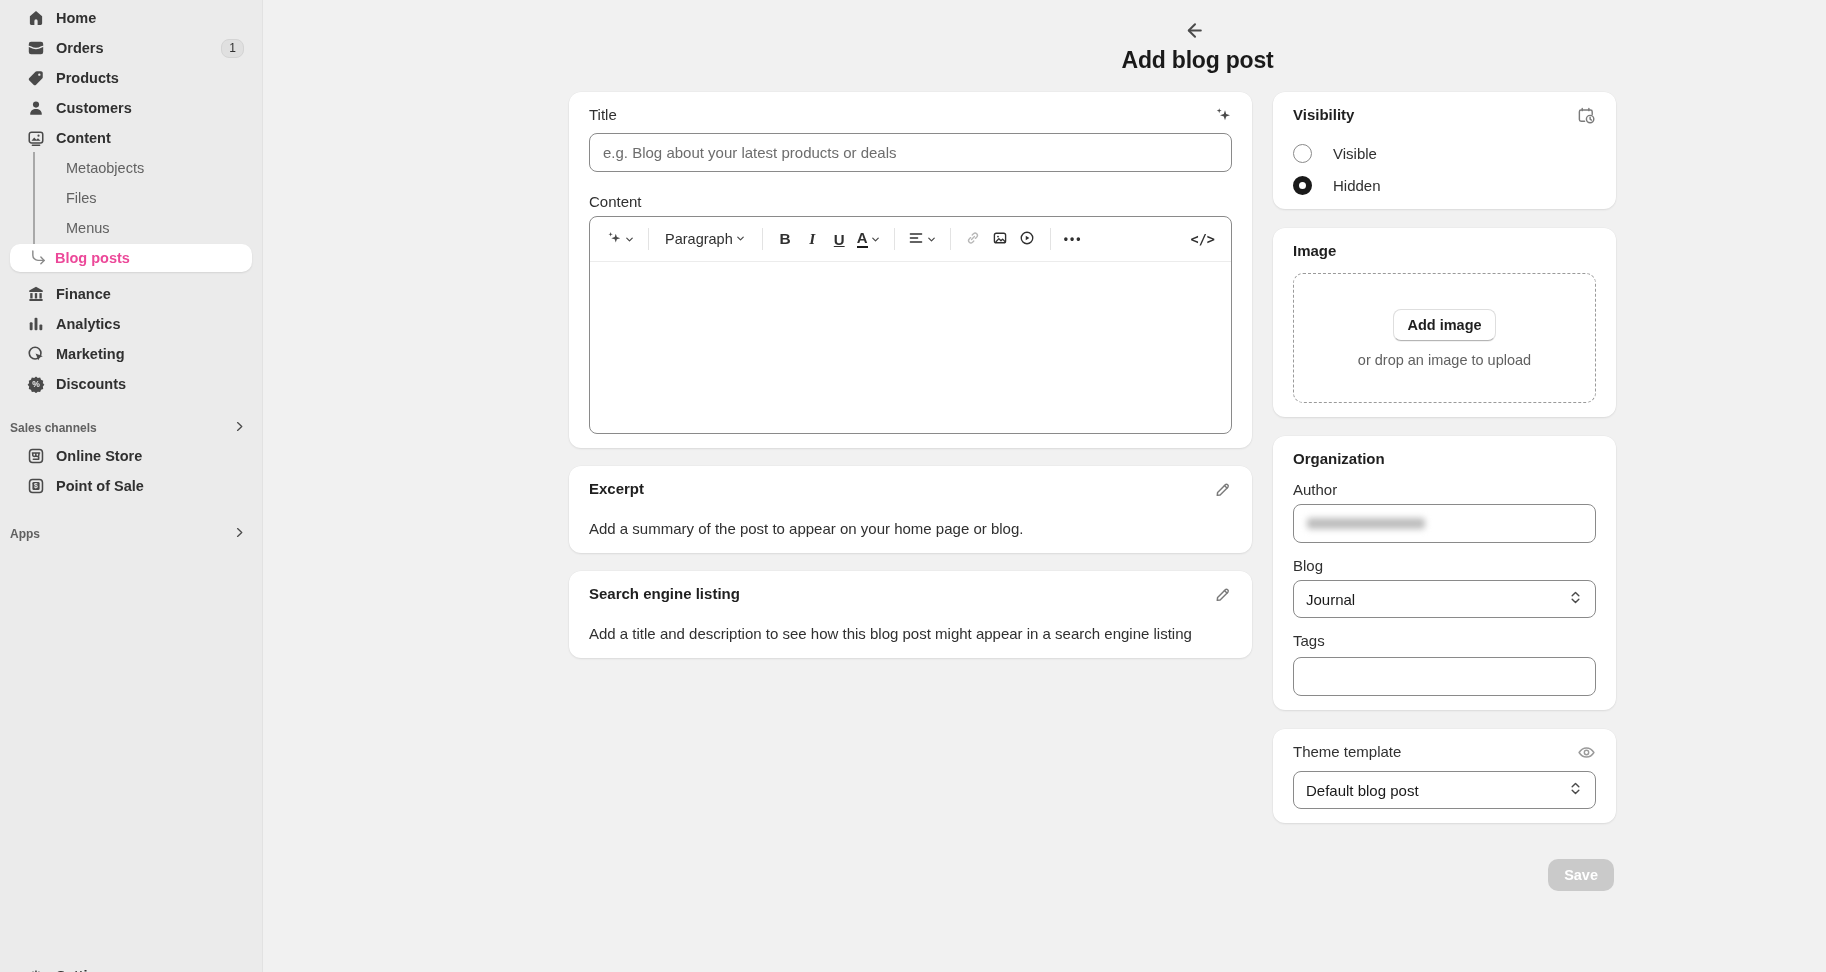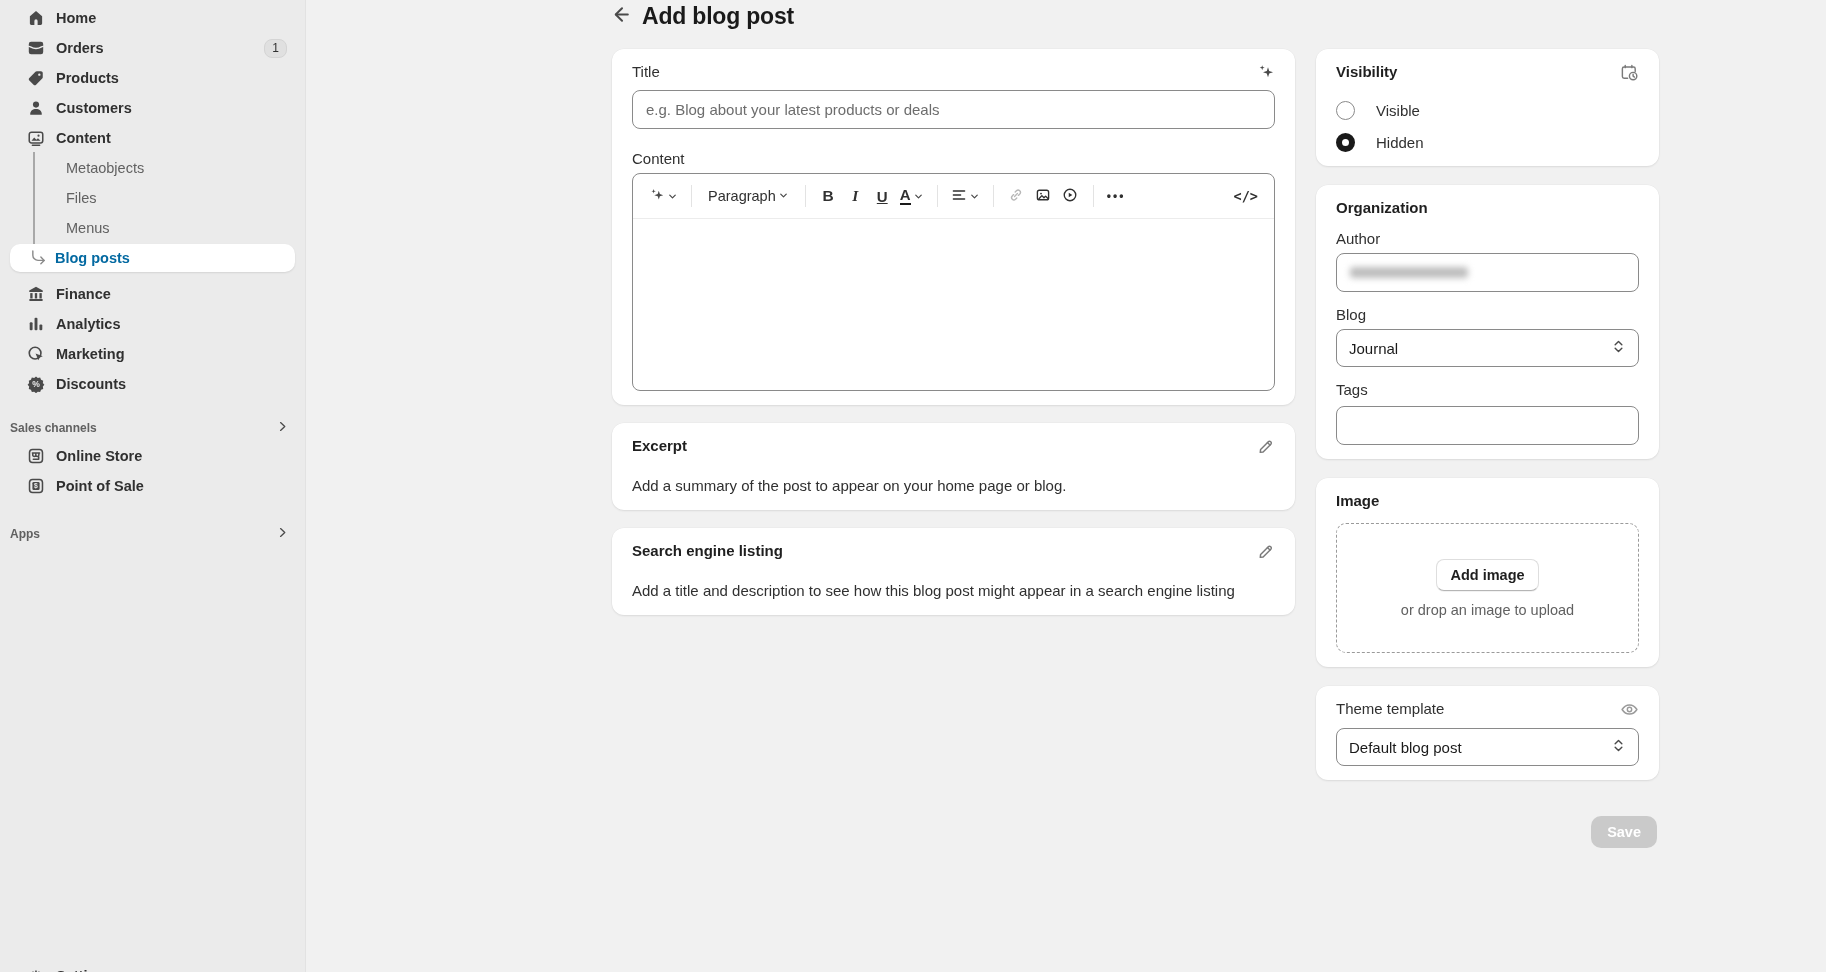--- a/index.html
+++ b/index.html
@@ -7,21 +7,21 @@
   body {
     font-family: "Liberation Sans", "DejaVu Sans", sans-serif;
     background: #f1f1f1;
     color: #303030;
     font-size: 15px;
   }
   .app { display: flex; width: 100%; height: 100%; }
 
   
   .sidebar {
-    width: 306px; flex-shrink: 0; height: 100%;
+    width: 263px; flex-shrink: 0; height: 100%;
     background: #ebebeb;
     border-right: 1px solid #e2e2e2;
     position: relative;
     padding-top: 4px;
     overflow: hidden;
   }
   .nav-item {
     display: flex; align-items: center;
     height: 28px; margin: 0 10px 2px 10px;
     padding: 0 8px 0 16px;
@@ -33,39 +33,39 @@
   .nav-item .nicon svg { display: block; }
   .nav-item .badge {
     margin-left: auto;
     background: #e0e0e0; color: #303030;
     border: 1px solid #d4d4d4;
     font-size: 12px; font-weight: 500;
     padding: 0px 7px; border-radius: 8px; line-height: 17px;
   }
   .nav-item.sub { padding-left: 56px; color: #616161; font-weight: 500; text-align: center; }
   .nav-item.selected {
-    background: #ffffff; color: #0369a1; font-weight: 700;
+    background: #ffffff; color: #ec4899; font-weight: 700;
     box-shadow: 0 1px 2px rgba(0,0,0,0.10);
     padding-left: 20px;
   }
   .nav-item.selected .branch-icon { margin-right: 8px; display: inline-flex; }
   .tree-line { position: absolute; left: 33px; top: 152px; width: 1.5px; height: 98px; background: #a8a8a8; }
   .side-heading {
     display: flex; align-items: center; justify-content: space-between;
     height: 28px; padding: 0 16px 0 10px;
     color: #616161; font-size: 12px; font-weight: 600; cursor: pointer;
   }
   .mid-block { margin-top: 8px; }
   .sc-block { margin-top: 16px; }
   .apps-block { margin-top: 20px; }
   .settings-item { position: absolute; top: 962px; left: 0; right: 0; }
 
   
   main { flex: 1; height: 100%; overflow: hidden; }
-  .page-header { display: flex; align-items: center; padding: 1px 0 18px 300px; }
+  .page-header { display: flex; align-items: center; padding: 17px 0 18px 300px; flex-direction: column; }
   .back-btn {
     width: 30px; height: 30px; border: none; background: transparent; border-radius: 8px;
     display: inline-flex; align-items: center; justify-content: center; cursor: pointer;
   }
   .page-title { font-size: 23px; font-weight: 700; color: #1a1a1a; margin-left: 6px; letter-spacing: -0.2px; }
 
   .columns { display: flex; gap: 21px; padding-left: 306px; align-items: flex-start; }
   .col-left { width: 683px; display: flex; flex-direction: column; gap: 18px; }
   .col-right { width: 343px; display: flex; flex-direction: column; gap: 19px; }
 
@@ -481,20 +481,28 @@
               <span class="radio-label">Visible</span>
             </label>
             <label class="radio-row">
               <span class="radio-circle checked"></span>
               <span class="radio-label">Hidden</span>
             </label>
           </div>
         </section>
 
         <section class="card">
+          <span class="card-title">Image</span>
+          <div class="dropzone">
+            <button class="btn-secondary">Add image</button>
+            <div class="drop-hint">or drop an image to upload</div>
+          </div>
+        </section>
+
+        <section class="card">
           <span class="card-title">Organization</span>
 
           <div class="field-group">
             <span class="field-label">Author</span>
             <div class="text-input author-input">
               <span class="redacted-streak"></span>
             </div>
           </div>
 
           <div class="field-group">
@@ -510,28 +518,20 @@
             </div>
           </div>
 
           <div class="field-group">
             <span class="field-label">Tags</span>
             <input class="text-input" type="text" value="" style="">
           </div>
         </section>
 
         <section class="card">
-          <span class="card-title">Image</span>
-          <div class="dropzone">
-            <button class="btn-secondary">Add image</button>
-            <div class="drop-hint">or drop an image to upload</div>
-          </div>
-        </section>
-
-        <section class="card">
           <div class="card-head">
             <span class="field-label">Theme template</span>
             <button class="icon-btn">
               <span>
                 <svg width="19" height="19" viewBox="0 0 20 20" fill="none" stroke="#9a9a9a" stroke-width="1.5">
                     <path d="M2.2 10S5.2 5.2 10 5.2 17.8 10 17.8 10 14.8 14.8 10 14.8 2.2 10 2.2 10z"></path>
                     <circle cx="10" cy="10" r="2.3"></circle>
                   </svg>
               </span>
             </button>

